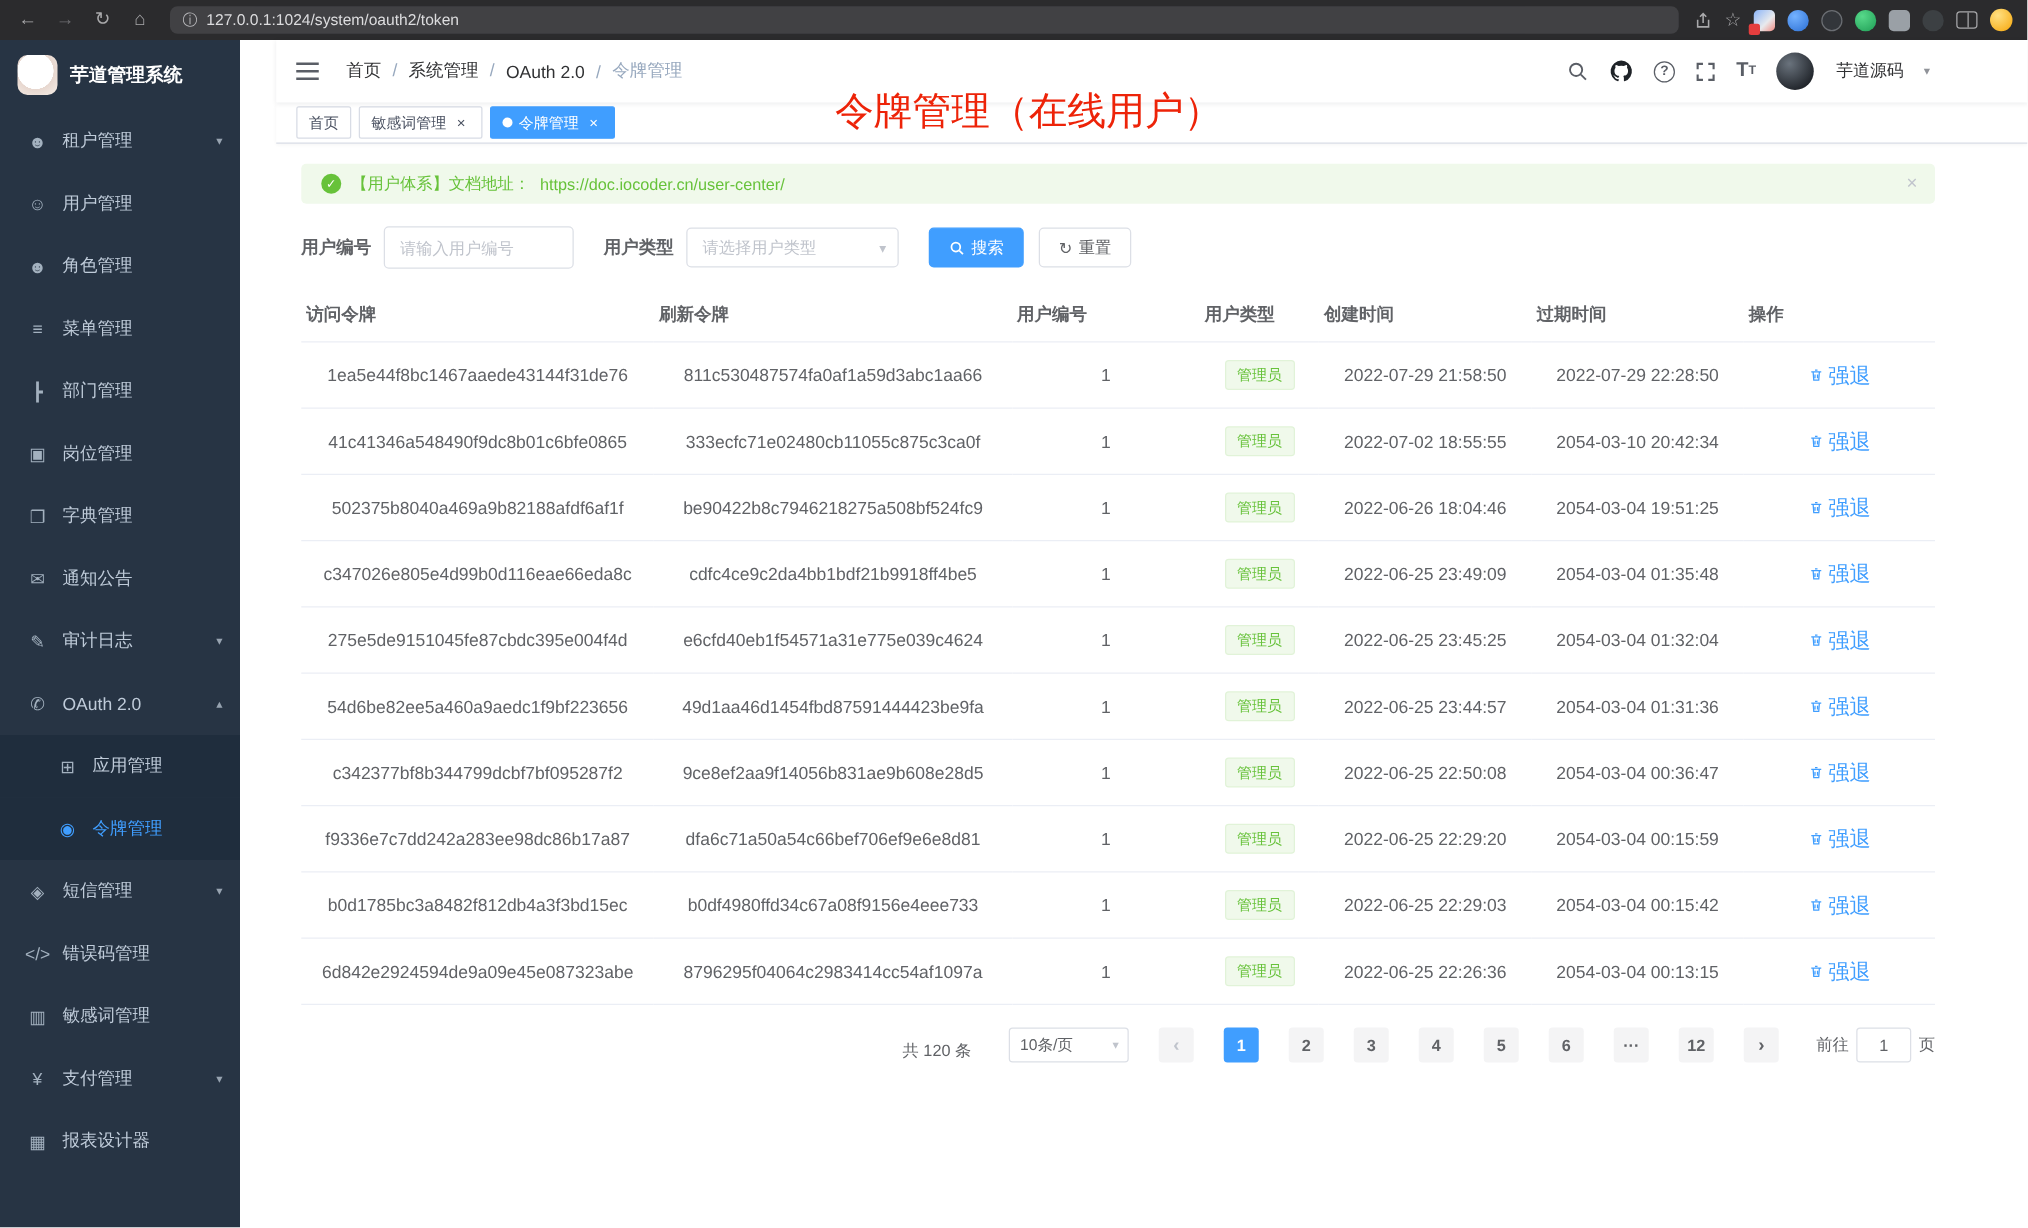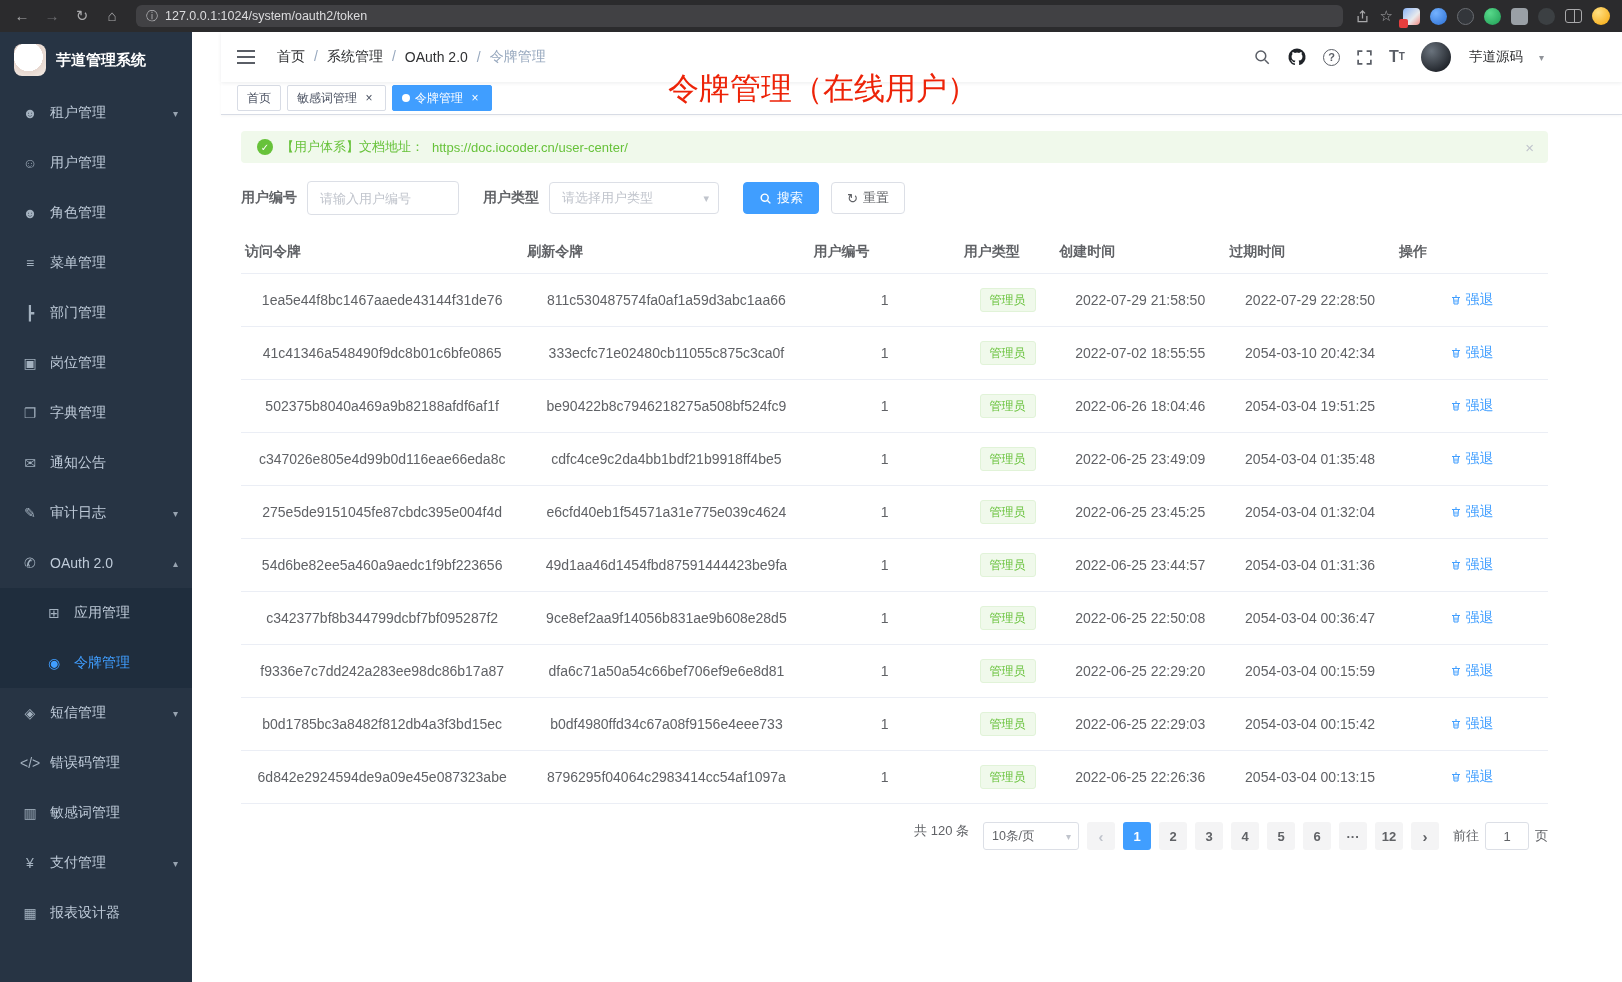--- a/index.html
+++ b/index.html
@@ -86,23 +86,23 @@
   .fselect .sel-caret { position:absolute; right:9px; color:#c0c4cc; font-size:11px; }
   .btn { height:32px; border-radius:4px; border:1px solid transparent; font-size:13px; font-family:inherit; display:inline-flex; align-items:center; gap:5px; padding:0 15px; cursor:pointer; }
   .btn.primary { background:#409eff; border-color:#409eff; color:#fff; margin-right:12px; }
   .btn.plain { background:#fff; border-color:#dcdfe6; color:#606266; }
   .btn .g-ico { font-size:13px; line-height:1; }
 
   table.grid { width:100%; border-collapse:collapse; table-layout:fixed; }
   .grid th { padding:12px 4px; font-size:14px; color:#606266; font-weight:700; border-bottom:1px solid #ebeef5; text-align:left; white-space:nowrap; }
   .grid td { padding:14px 4px; font-size:14px; color:#606266; border-bottom:1px solid #ebeef5; text-align:center; white-space:nowrap; overflow:hidden; }
   .tag-success { display:inline-block; padding:2px 9px; font-size:12px; color:#67c23a; background:#f0f9eb; border:1px solid #e1f3d8; border-radius:3px; line-height:1.5; }
-  .force-logout { color:#409eff; font-size:14px; display:inline-flex; align-items:center; gap:4px; cursor:pointer; }
-
-  .pagination { display:flex; align-items:flex-start; justify-content:flex-end; gap:8px; margin:18px 0 0; font-size:13px; color:#606266; }
+  .force-logout { color:#409eff; font-size:17px; display:inline-flex; align-items:center; gap:4px; cursor:pointer; }
+
+  .pagination { display:flex; align-items:flex-end; justify-content:flex-end; gap:24px; margin:18px 0 0; font-size:13px; color:#606266; }
   .pg-total { margin-right:6px; white-space:nowrap; }
   .pg-size { width:96px; height:28px; border:1px solid #dcdfe6; border-radius:3px; display:flex; align-items:center; padding:0 22px 0 8px; position:relative; font-size:12.5px; color:#606266; cursor:pointer; background:#fff; white-space:nowrap; }
   .pg-size .sel-caret { position:absolute; right:7px; color:#c0c4cc; font-size:10px; }
   .pbtn { min-width:28px; height:28px; background:#f4f4f5; border-radius:3px; display:inline-flex; align-items:center; justify-content:center; color:#606266; font-weight:600; cursor:pointer; padding:0 4px; }
   .pbtn.arrow { font-size:15px; }
   .pbtn.disabled { color:#c0c4cc; }
   .pbtn.active { background:#409eff; color:#fff; }
   .pg-goto { display:flex; align-items:center; gap:6px; margin-left:6px; white-space:nowrap; }
   .pg-goto input { width:44px; height:28px; border:1px solid #dcdfe6; border-radius:3px; text-align:center; font-size:13px; color:#606266; outline:none; font-family:inherit; }
 

